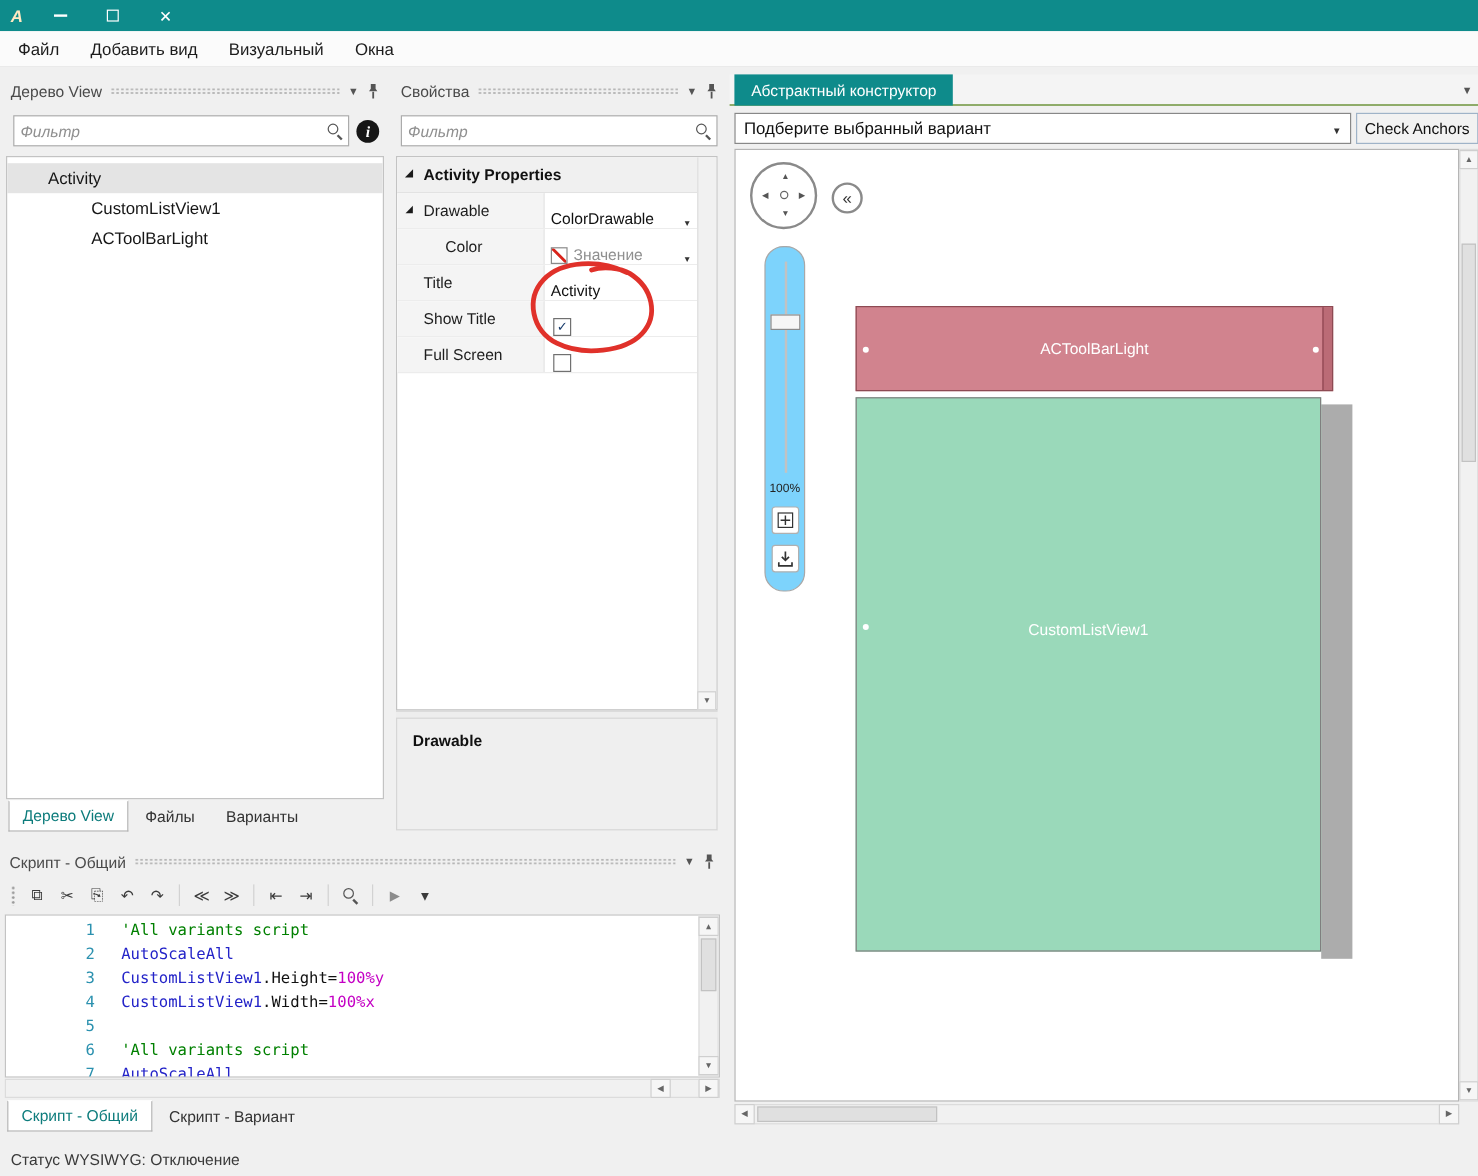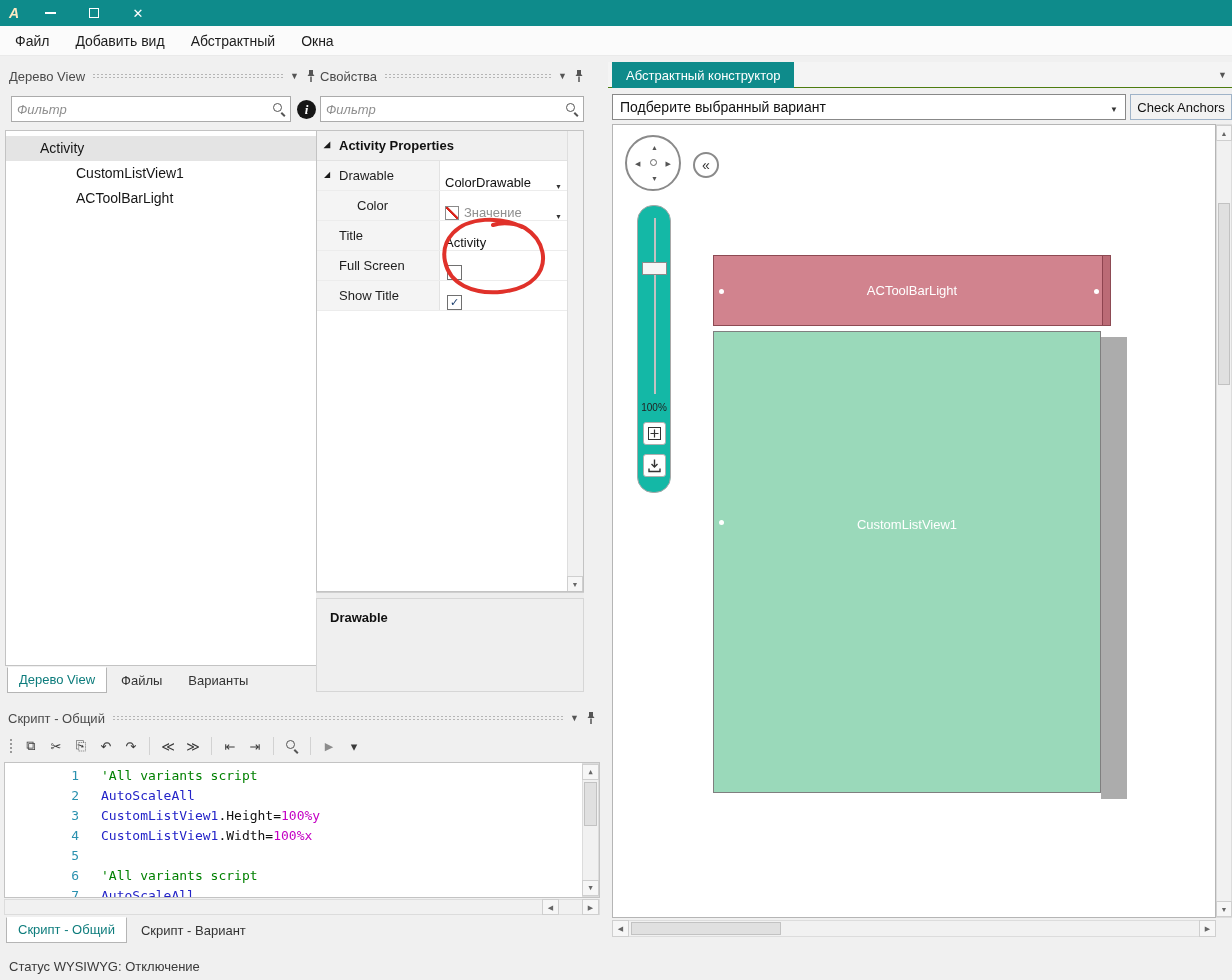--- a/index.html
+++ b/index.html
@@ -43,21 +43,21 @@
   
   .tree-panel{left:5px;top:64px;width:315px;height:628px}
   .tree-filter{left:6px;top:32px;width:280px}
   .tree-info{left:292px;top:36px}
   .tree-content{position:absolute;left:0;top:66px;width:315px;height:536px;background:#fff;border:1px solid #c3c3c3;font-size:14px;padding-top:5px;overflow:hidden}
   .tree-item{height:25px;line-height:25px;color:#161616;white-space:nowrap}
   .tree-item.selected{background:#e4e4e4}
   .tree-tabs{left:0;top:604px;width:100%}
 
   
-  .props-panel{left:316px;top:64px;width:272px;height:628px}
+  .props-panel{left:330px;top:64px;width:272px;height:628px}
   .props-filter{left:4px;top:32px;width:264px}
   .prop-grid{position:absolute;left:0;top:66px;width:268px;height:462px;background:#fff;border:1px solid #c3c3c3;overflow:hidden}
   .grid-inner{position:absolute;left:0;top:0;right:16px;bottom:0}
   .group-row{height:30px;background:#f0f0f0;border-bottom:1px solid #e2e2e2;display:flex;align-items:center;padding-left:22px;font-weight:bold;font-size:13px;color:#111;position:relative}
   .prop-row{display:flex;height:30px;border-bottom:1px solid #ececec;background:#fff}
   .prop-name{width:123px;background:#f4f4f4;border-right:1px solid #e2e2e2;display:flex;align-items:center;padding-left:22px;font-size:13px;color:#1d1d1d;position:relative;white-space:nowrap;overflow:hidden}
   .expander{position:absolute;left:7px;top:10px;font-size:8px;color:#1a1a1a;line-height:1}
   .prop-value{flex:1;display:flex;align-items:flex-end;padding:0 5px;font-size:13px;color:#111;position:relative;background:#fff}
   .dd{position:absolute;right:5px;font-size:7px;color:#333}
   .muted{color:#8f8f8f}
@@ -100,21 +100,21 @@
   .combo-arrow{position:absolute;right:7px;top:10px;font-size:8px;color:#333}
   .check-anchors{position:absolute;left:522px;top:32px;width:102px;height:26px;background:#f2f2f2;border:1px solid #9fb3c8;display:flex;align-items:center;justify-content:center;font-size:13px;color:#111}
   .canvas{position:absolute;left:4px;top:62px;width:604px;height:794px;background:#fff;border:1px solid #b5b5b5;overflow:hidden}
 
   .nav-circle{position:absolute;left:12px;top:10px;width:56px;height:56px;border:2px solid #8a8a8a;border-radius:50%;background:#fff}
   .nav-arrow{position:absolute;font-size:7px;color:#555;line-height:1}
   .nav-up{left:24px;top:7px}.nav-down{left:24px;bottom:7px}.nav-left{left:8px;top:23px}.nav-right{right:8px;top:23px}
   .nav-center{position:absolute;left:23px;top:22px;width:7px;height:7px;border:1.5px solid #666;border-radius:50%}
   .collapse-btn{position:absolute;left:80px;top:27px;width:26px;height:26px;border:2px solid #8a8a8a;border-radius:50%;background:#fff;display:flex;align-items:center;justify-content:center;font-size:14px;color:#333}
 
-  .zoom-panel{position:absolute;left:24px;top:80px;width:34px;height:288px;background:#14b8a6;border:1px solid #a8a8a8;border-radius:16px}
+  .zoom-panel{position:absolute;left:24px;top:80px;width:34px;height:288px;background:#7dd3fc;border:1px solid #a8a8a8;border-radius:16px}
   .zoom-track{position:absolute;left:16px;top:12px;width:2px;height:176px;background:#c2c2c2}
   .zoom-thumb{position:absolute;left:4px;top:56px;width:25px;height:13px;background:#f6f6f6;border:1px solid #8a8a8a}
   .zoom-label{position:absolute;left:0;top:196px;width:100%;text-align:center;font-size:10px;color:#222}
   .zoom-btn{position:absolute;left:5px;width:23px;height:23px;background:#fff;border:1px solid #b0b0b0;border-radius:3px;display:flex;align-items:center;justify-content:center}
   .zoom-btn.move{top:216px}.zoom-btn.import{top:248px}
 
   .preview-shadow{position:absolute;left:488px;top:212px;width:26px;height:462px;background:#acacac}
   .preview-listview{position:absolute;left:100px;top:206px;width:388px;height:462px;border:1px solid #7f7f7f}
   .preview-toolbar{position:absolute;left:100px;top:130px;width:398px;height:71px;border:1px solid #8d4a53;display:flex;align-items:center;justify-content:center;color:#fff;font-size:13px}
   .tb-right-strip{position:absolute;right:0;top:0;bottom:0;width:8px;background:#bb6b76;border-left:1px solid #8e4450}
@@ -141,21 +141,21 @@
       </span>
     <span class="win-btn">
         <span class="glyph-close">✕</span>
       </span>
   </div>
 </div>
 
 <div class="menubar">
     <span class="menu-item">Файл</span>
     <span class="menu-item">Добавить вид</span>
-    <span class="menu-item">Абстрактный</span>
+    <span class="menu-item">Визуальный</span>
     <span class="menu-item">Окна</span>
   </div>
 
 <div class="panel tree-panel">
   <div class="panel-header">
     <span>Дерево View</span>
     <span class="dotfill"></span>
     <span class="hdr-chevron">▼</span>
     <span class="pin-icon">
       <svg width="10" height="14" viewBox="0 0 10 14">
@@ -227,32 +227,32 @@
           <div class="prop-row">
             <div class="prop-name">
               <span>Title</span>
             </div>
             <div class="prop-value">
               <span>Activity</span>
             </div>
           </div>
           <div class="prop-row">
             <div class="prop-name">
-              <span>Full Screen</span>
+              <span>Show Title</span>
             </div>
             <div class="prop-value">
-              <span class="checkbox"></span>
+              <span class="checkbox">✓</span>
             </div>
           </div>
           <div class="prop-row">
             <div class="prop-name">
-              <span>Show Title</span>
+              <span>Full Screen</span>
             </div>
             <div class="prop-value">
-              <span class="checkbox">✓</span>
+              <span class="checkbox"></span>
             </div>
           </div>
         </div>
     </div>
     <div class="grid-sb">
       <span class="sb-btn" style="left:-1px;bottom:-1px;width:16px;height:16px">▼</span>
     </div>
   </div>
   <div class="prop-splitter"></div>
   <div class="prop-desc">

